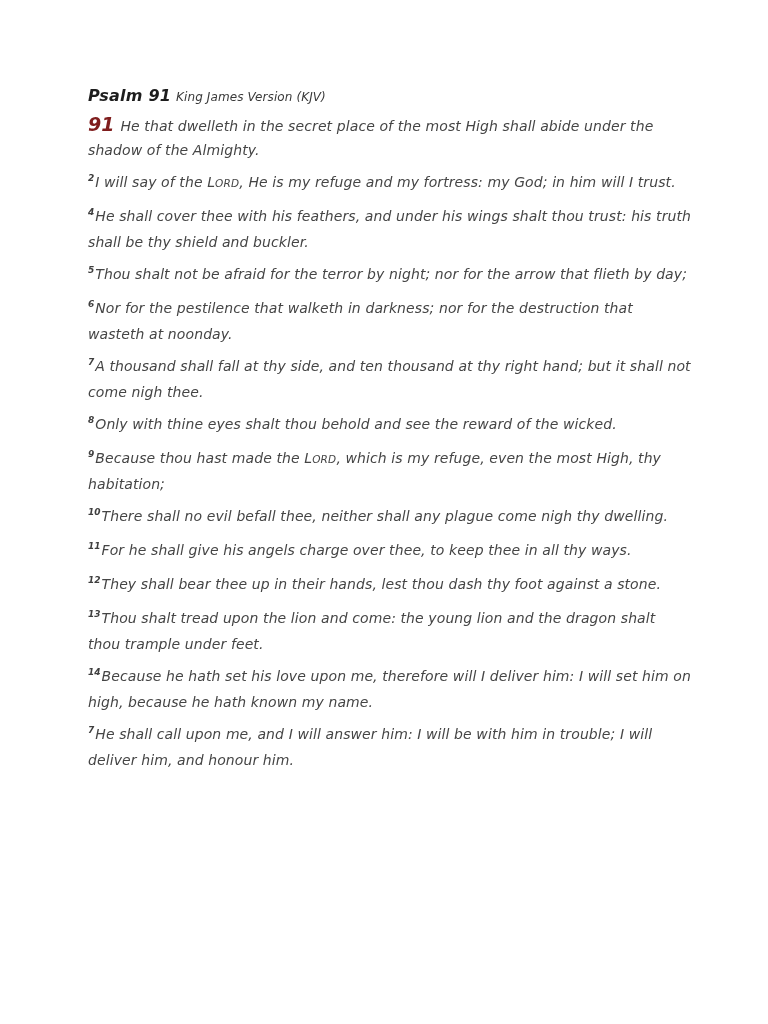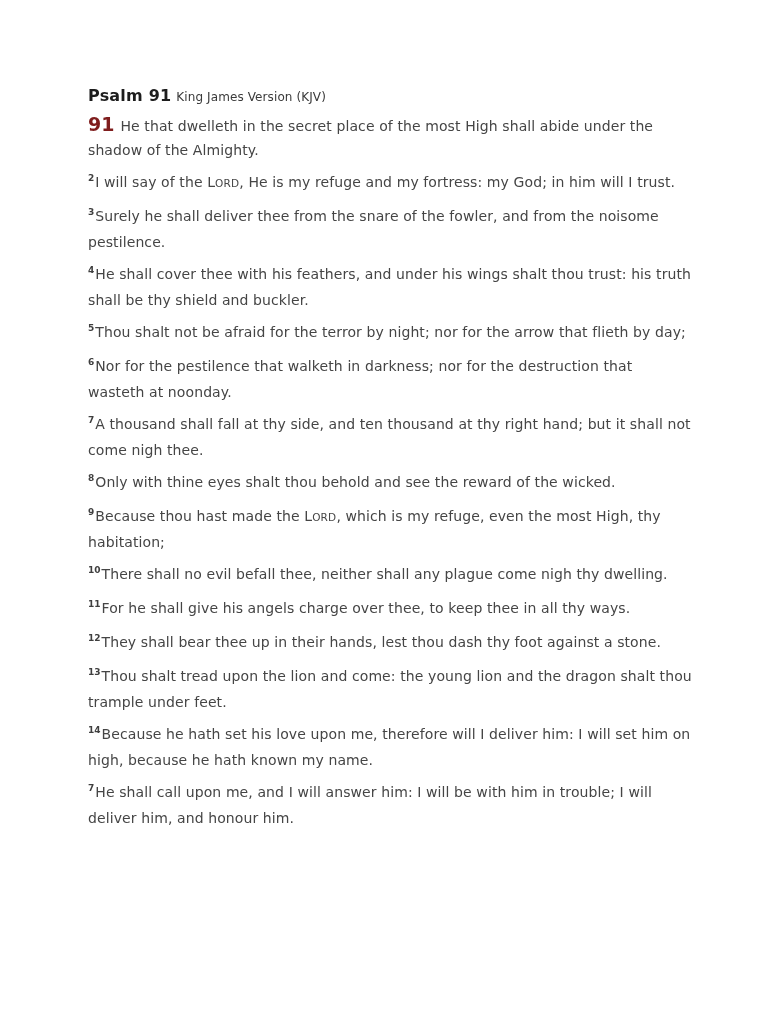--- a/index.html
+++ b/index.html
@@ -12,20 +12,21 @@
     height: 1024px;
     overflow: hidden;
     font-family: "DejaVu Sans", "Liberation Sans", sans-serif;
   }
   .doc-page {
     box-sizing: border-box;
     width: 636px;
     height: 1024px;
     background: #ffffff;
     padding: 84px 60px 0 88px;
+    font-style: italic;
   }
   .doc-inner {
     width: 604px;
   }
   h1.passage-title {
     margin: 0 0 3px 0;
     font-size: 16px;
     line-height: 24px;
     font-weight: 700;
     color: #1d1d1d;
@@ -72,21 +73,20 @@
 <body>
 
 <div class="doc-page">
   <div class="doc-inner">
     <h1 class="passage-title">
       <span>Psalm 91</span><span class="version-subtitle">King James Version (KJV)</span>
     </h1>
     <div id="verses">
         <p class="verse"><span class="chapter-num">91</span><span>He that dwelleth in the secret place of the most High shall abide under the shadow of the Almighty.</span></p>
         <p class="verse"><span class="verse-num">2</span><span>I will say of the L<span class="lord-sc">ORD</span>, He is my refuge and my fortress: my God; in him will I trust.</span></p>
-        <p class="verse"><span class="verse-num">3</span><span>Surely he shall deliver thee from the snare of the fowler, and from the noisome pestilence.</span></p>
         <p class="verse"><span class="verse-num">4</span><span>He shall cover thee with his feathers, and under his wings shalt thou trust: his truth shall be thy shield and buckler.</span></p>
         <p class="verse"><span class="verse-num">5</span><span>Thou shalt not be afraid for the terror by night; nor for the arrow that flieth by day;</span></p>
         <p class="verse"><span class="verse-num">6</span><span>Nor for the pestilence that walketh in darkness; nor for the destruction that wasteth at noonday.</span></p>
         <p class="verse"><span class="verse-num">7</span><span>A thousand shall fall at thy side, and ten thousand at thy right hand; but it shall not come nigh thee.</span></p>
         <p class="verse"><span class="verse-num">8</span><span>Only with thine eyes shalt thou behold and see the reward of the wicked.</span></p>
         <p class="verse"><span class="verse-num">9</span><span>Because thou hast made the L<span class="lord-sc">ORD</span>, which is my refuge, even the most High, thy habitation;</span></p>
         <p class="verse"><span class="verse-num">10</span><span>There shall no evil befall thee, neither shall any plague come nigh thy dwelling.</span></p>
         <p class="verse"><span class="verse-num">11</span><span>For he shall give his angels charge over thee, to keep thee in all thy ways.</span></p>
         <p class="verse"><span class="verse-num">12</span><span>They shall bear thee up in their hands, lest thou dash thy foot against a stone.</span></p>
         <p class="verse"><span class="verse-num">13</span><span>Thou shalt tread upon the lion and come: the young lion and the dragon shalt thou trample under feet.</span></p>

